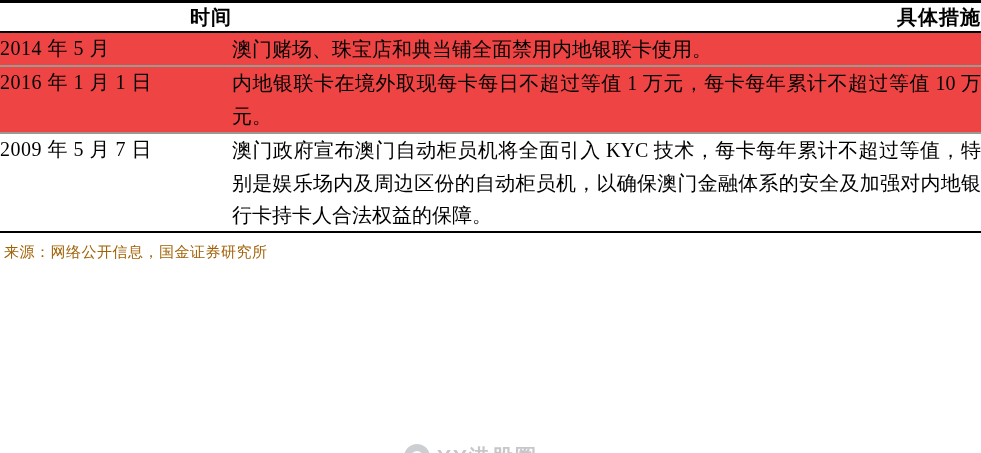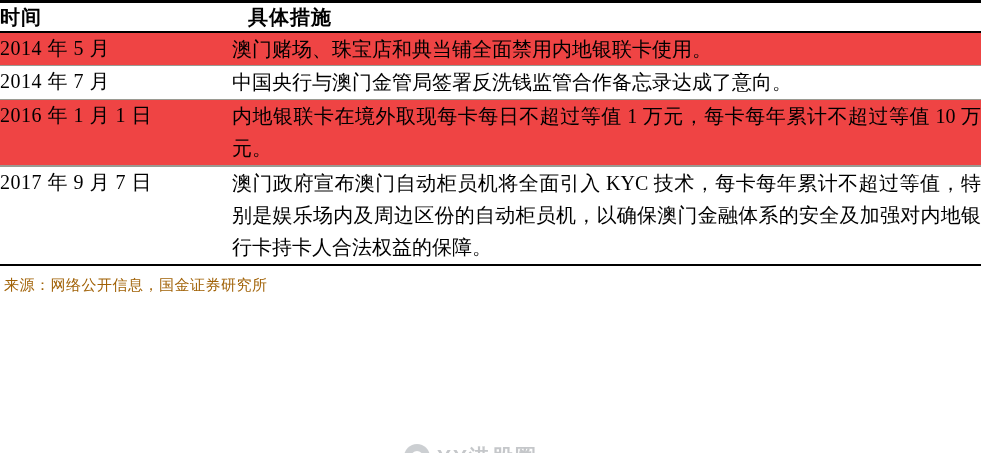--- a/index.html
+++ b/index.html
@@ -48,21 +48,21 @@
     background: #000000;
     width: 981px;
   }
 
   .hdr-cell {
     font-weight: bold;
     font-size: 20px;
     line-height: 1.4;
     padding: 7px 0 8px 18px;
     letter-spacing: 1px;
-    text-align: left;
+    text-align: right;
     margin-top: 12px;
   }
   .hdr-cell.measure { padding-left: 16px; }
 
   .row-time {
     font-size: 20px;
     line-height: 1.55;
     padding: 9px 0 9px 18px;
     letter-spacing: 0.5px;
     white-space: nowrap;
@@ -167,45 +167,41 @@
     <tbody>
       <tr class="shaded">
         <td class="row-time">2014 年 5 月</td>
         <td class="row-measure">澳门赌场、珠宝店和典当铺全面禁用内地银联卡使用。</td>
       </tr>
       <tr class="sep">
         <td colspan="2">
             <div class="sep-line"></div>
           </td>
       </tr>
-      <tr class="plain">
-        <td class="row-time">2014 年 7 月</td>
-        <td class="row-measure">中国央行与澳门金管局签署反洗钱监管合作备忘录达成了意向。</td>
-      </tr>
       <tr class="sep">
         <td colspan="2">
             <div class="sep-line"></div>
           </td>
       </tr>
       <tr class="shaded">
         <td class="row-time">2016 年 1 月 1 日</td>
         <td class="row-measure">内地银联卡在境外取现每卡每日不超过等值 1 万元，每卡每年累计不超过等值 10 万元。</td>
       </tr>
       <tr class="sep">
         <td colspan="2">
             <div class="sep-line"></div>
           </td>
       </tr>
       <tr class="sep">
         <td colspan="2">
             <div class="sep-line"></div>
           </td>
       </tr>
       <tr class="plain">
-        <td class="row-time">2017 年 9 月 7 日</td>
+        <td class="row-time">2009 年 5 月 7 日</td>
         <td class="row-measure">澳门政府宣布澳门自动柜员机将全面引入 KYC 技术，每卡每年累计不超过等值，特别是娱乐场内及周边区份的自动柜员机，以确保澳门金融体系的安全及加强对内地银行卡持卡人合法权益的保障。</td>
       </tr>
     </tbody>
   </table>
 
   <div class="rule-bottom"></div>
 
   <div class="source">来源：网络公开信息，国金证券研究所</div>
 
   <div class="watermark">

